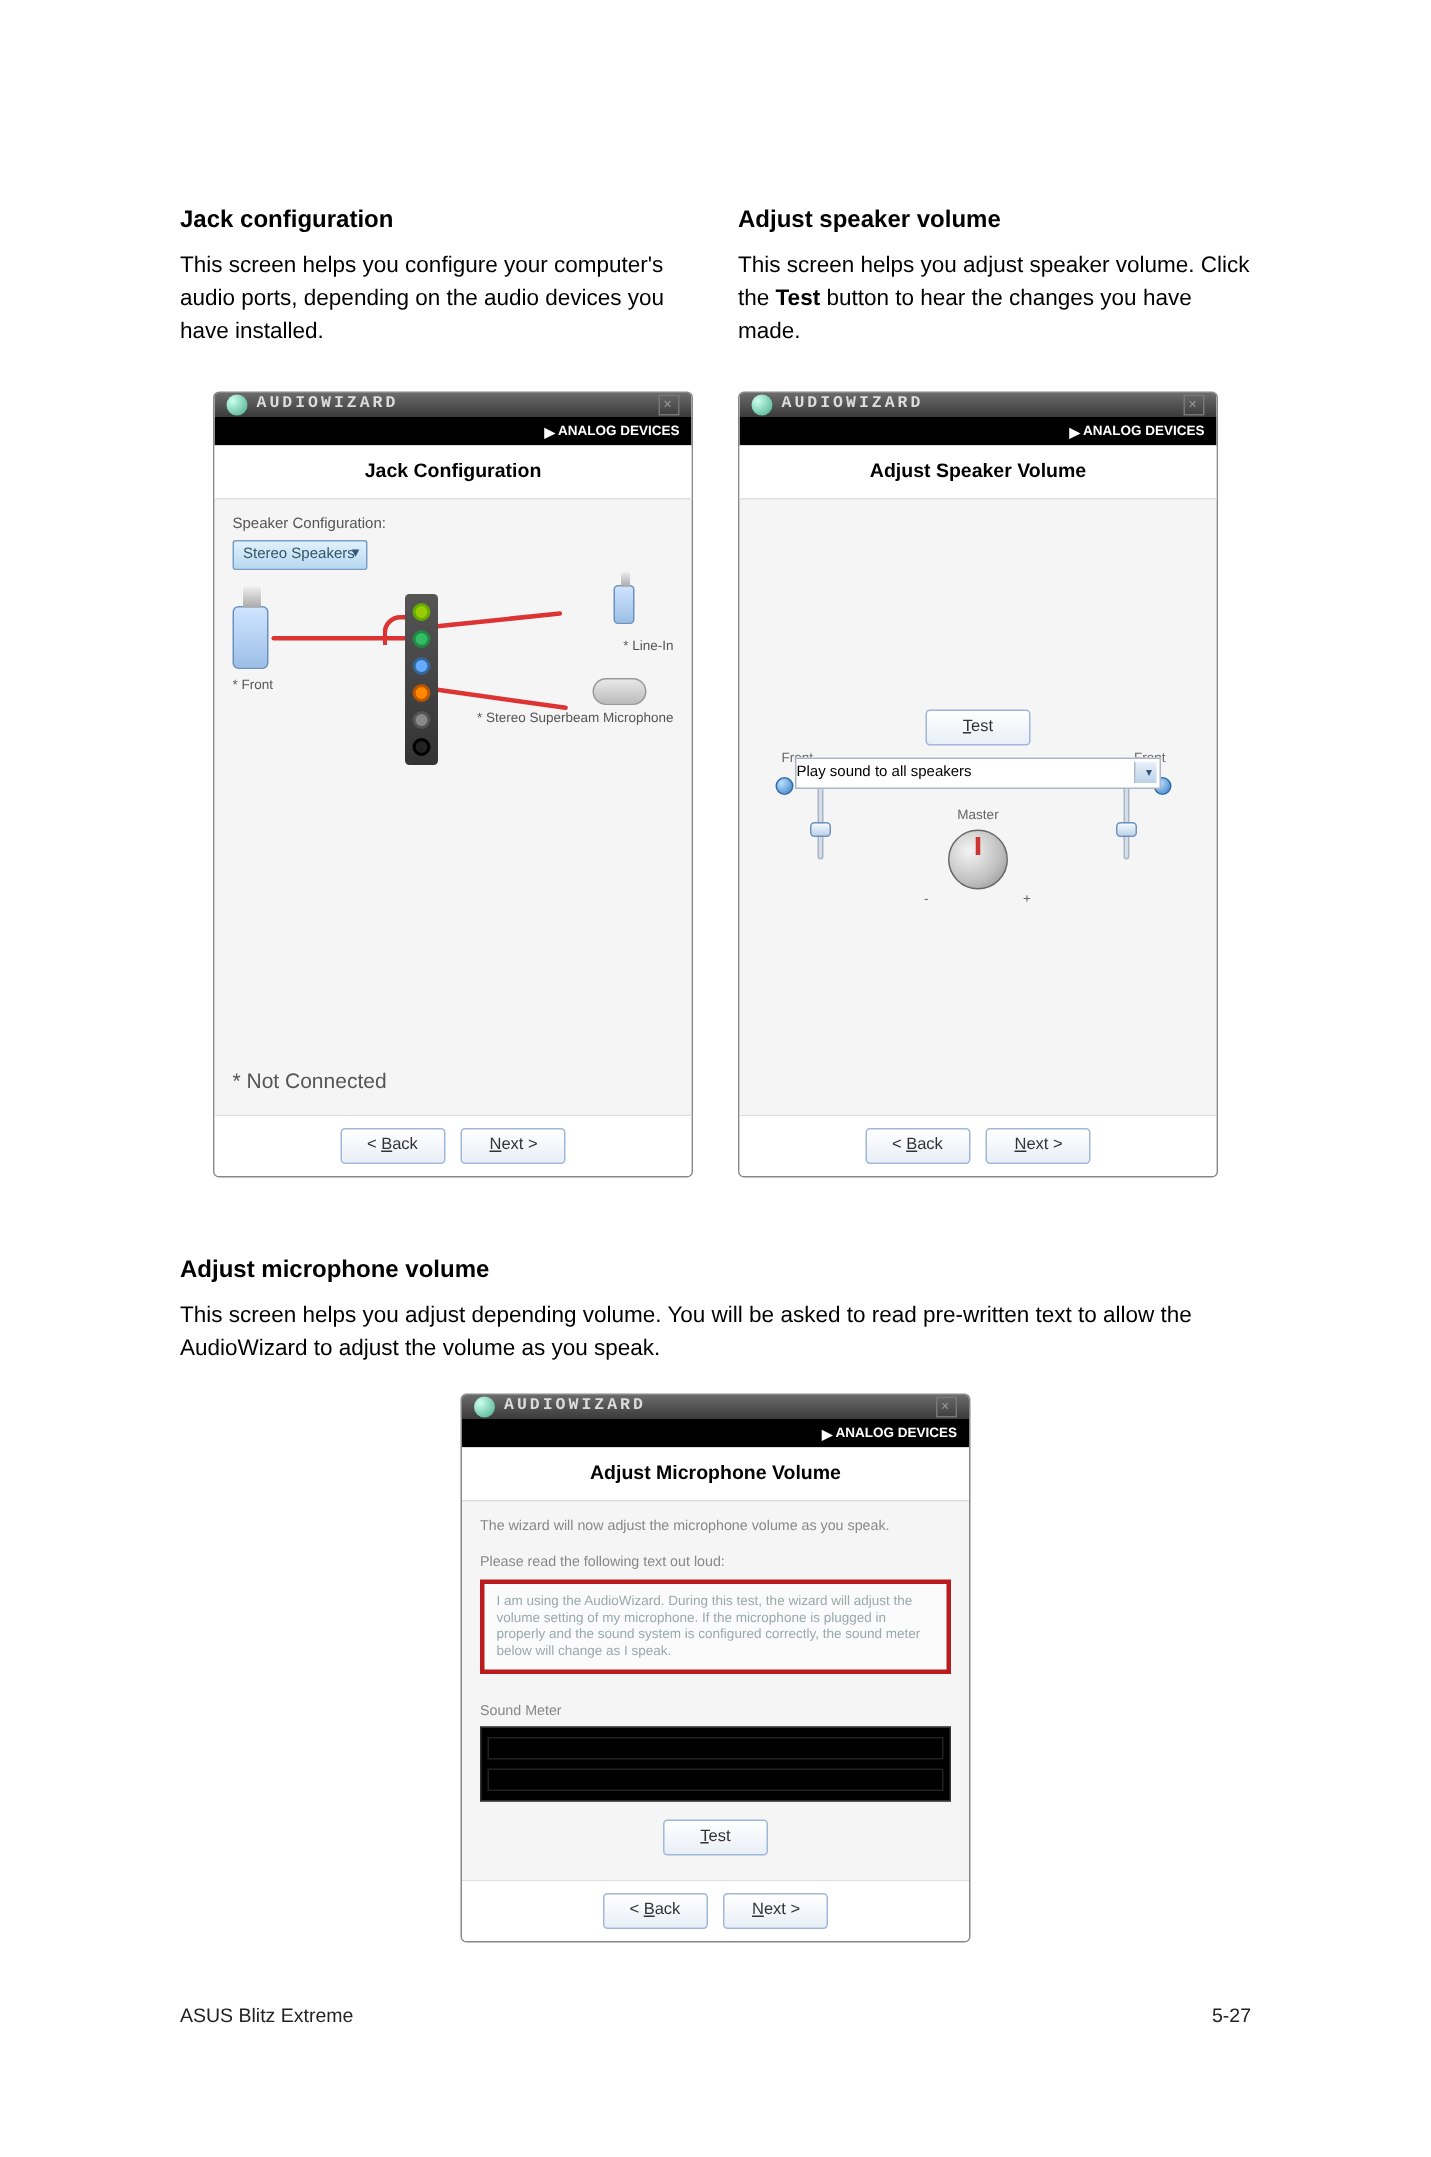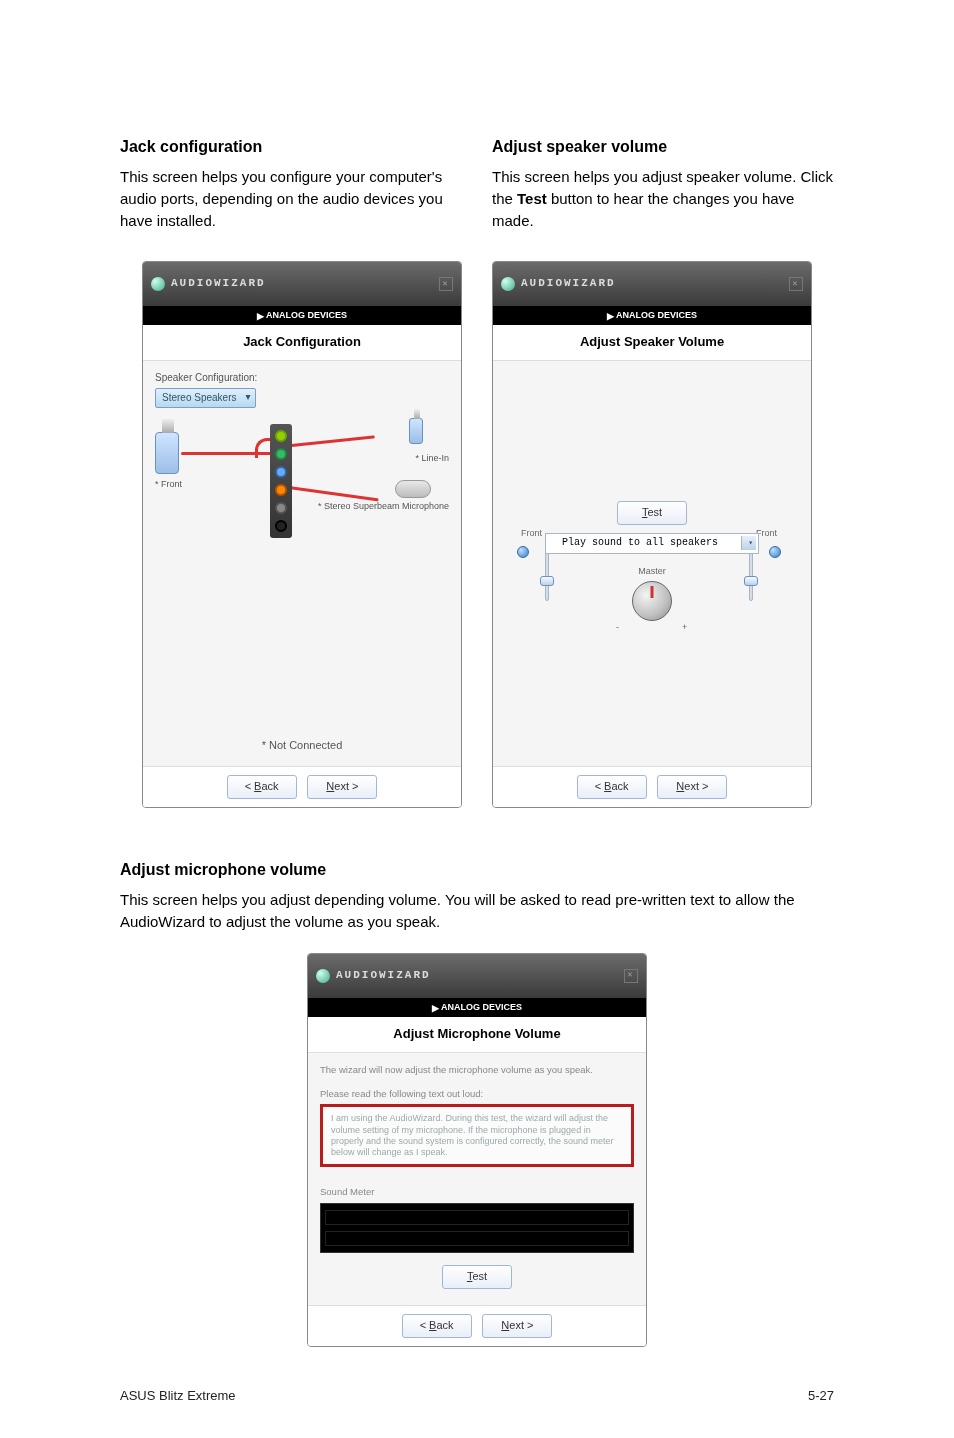--- a/index.html
+++ b/index.html
@@ -39,21 +39,21 @@
     border-radius: 4px;
     overflow: hidden;
     background: #fdfdfd;
     font-size: 10px;
     display: flex;
     flex-direction: column;
   }
   .wizard-titlebar {
     background: linear-gradient(#6b6b6b, #3a3a3a);
     color: #dcdcdc;
-    height: 44px;
+    height: 16px;
     display: flex;
     align-items: center;
     padding: 0 8px;
     justify-content: space-between;
     font-family: "Courier New", monospace;
     font-weight: bold;
     letter-spacing: 2px;
     font-size: 11px;
   }
   .wizard-titlebar .left { display: flex; align-items: center; gap:6px; }
@@ -61,21 +61,21 @@
     width: 14px; height: 14px; border-radius: 50%;
     background: radial-gradient(circle at 30% 30%, #cfe, #4a8); 
   }
   .wizard-titlebar .close {
     width: 14px; height: 14px; border: 1px solid #777; color:#999;
     display:flex;align-items:center;justify-content:center;font-size:9px;
   }
   .wizard-logo-strip {
     background: #000;
     color: #fff;
-    text-align: center;
+    text-align: right;
     padding: 3px 8px;
     font-size: 9px;
     font-weight: bold;
   }
   .wizard-logo-strip .tri { display:inline-block; transform:translateY(1px); margin-right:2px;}
   .wizard-body {
     background: #f5f5f5;
     padding: 10px 12px 12px 12px;
     flex: 1;
     position: relative;
@@ -107,21 +107,21 @@
     min-width: 70px;
     text-align: center;
   }
   .wiz-btn .u { text-decoration: underline; }
 
   
   .jack-label { color:#555; font-size:10px; margin-bottom:2px; }
   .jack-select {
     border: 1px solid #7a9ec8;
     background: linear-gradient(#dff0fb,#b7d8f0);
-    color: #356; padding: 2px 18px 2px 6px;
+    color: #356; padding: 2px 7px 2px 6px;
     font-size: 10px; display:inline-block; position:relative;
     border-radius: 2px;
     text-align: center;
   }
   .jack-select::after{
     content:"▾"; position:absolute; right:4px; top:1px; color:#357;
   }
   .jack-area {
     position: relative;
     height: 160px;
@@ -171,21 +171,21 @@
   }
   .wire-front { left:26px; top:34px; width:90px; }
   .wire-line  { left:130px; top:22px; width:90px; transform: rotate(-6deg);}
   .wire-mic   { left:130px; top:74px; width:94px; transform: rotate(8deg);}
   .wire-curve {
     position:absolute; left:100px; top:20px; width:20px; height:20px;
     border:3px solid #d33; border-right:none; border-bottom:none;
     border-radius: 12px 0 0 0; z-index:1;
   }
   .notconn {
-    text-align:center; font-size:11px; color:#555; margin-top: 160px;
+    text-align:left; font-size:14px; color:#555; margin-top: 160px;
   }
 
   
   .spk-area { height: 195px; position:relative; }
   .spk-lbl { position:absolute; font-size:9px; color:#666; }
   .spk-lbl.fl { left:16px; top:26px; }
   .spk-lbl.fr { right:22px; top:26px; }
   .spk-lbl.master { left:50%; top:64px; transform:translateX(-50%); }
   .slider {
     position:absolute; width:16px; height:60px;
@@ -211,22 +211,22 @@
   .knob::after{
     content:""; position:absolute; left:50%; top:4px; width:3px; height:12px;
     background:#c33; transform:translateX(-50%);
   }
   .knob-pm { position:absolute; font-size:9px; color:#666; top:120px;}
   .knob-pm.minus{ left:50%; transform:translateX(-36px);}
   .knob-pm.plus { left:50%; transform:translateX(30px);}
   .spk-test-row { text-align:center; margin-top:140px; margin-bottom:8px;}
   .spk-select {
     display:block; margin: 0 auto;
-    border:1px solid #a8b6c8; background:#fff; padding:2px 16px;
-    font-size:10px; width: 214px; text-align:left; position:relative;font-family:Liberation Mono, monospace;
+    border:1px solid #a8b6c8; background:#fff; padding:2px 0;
+    font-size:10px; width: 244px; text-align:left; position:relative;
   }
   .spk-select::after{
     content:""; position:absolute; right:2px; top:2px; width:14px; height:14px;
     background: linear-gradient(#e8f0fb,#bcd2e8); border-left:1px solid #a8b6c8;
   }
   .spk-select .chev{position:absolute;right:5px;top:3px;font-size:8px;color:#357;z-index:2;}
   .balance-dot {
     position:absolute; left:12px; top:45px; width:12px; height:12px;
     border-radius:50%; background: radial-gradient(circle at 30% 30%, #bbe0ff, #3b7fc4);
     border:1px solid #2d6aa8;

